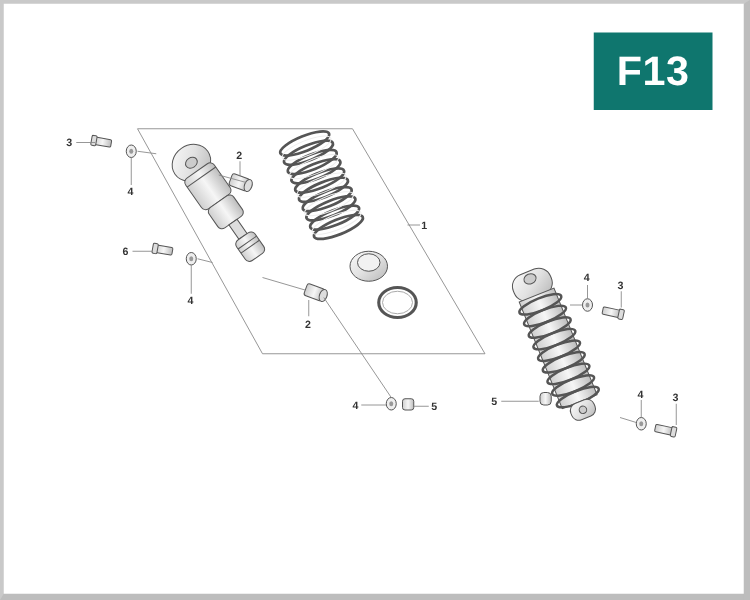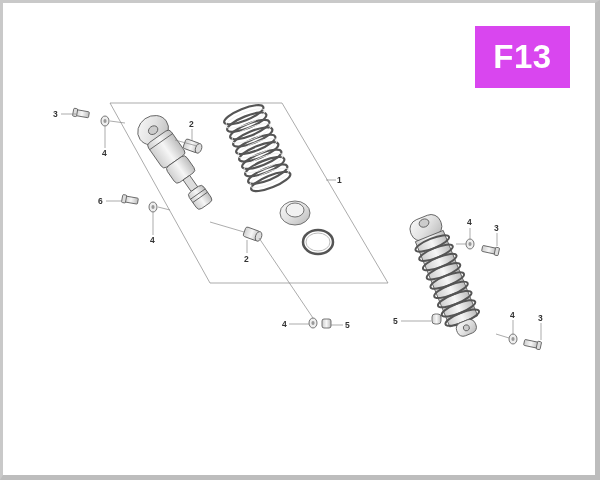--- a/index.html
+++ b/index.html
@@ -6,21 +6,21 @@
   body { width: 600px; height: 480px; overflow: hidden; font-family: "Liberation Sans", sans-serif; }
   .frame {
     position: absolute; left: 0; top: 0; width: 600px; height: 480px;
     box-sizing: border-box;
     border-top: 3px solid #c9c9c9; border-left: 3px solid #c9c9c9;
     border-right: 5px solid #bdbdbd; border-bottom: 5px solid #bdbdbd;
     background: #fff;
   }
   .badge {
     position: absolute; left: 475px; top: 26px; width: 95px; height: 62px;
-    background: #d946ef; color: #fff; display: flex; align-items: center; justify-content: center;
+    background: #0f766e; color: #fff; display: flex; align-items: center; justify-content: center;
     font-family: "Liberation Sans", sans-serif; font-weight: bold; font-size: 33px;
     letter-spacing: 0.5px;
   }
   svg.diagram { position: absolute; left: 0; top: 0; }
   .lbl { font-family: "Liberation Sans", sans-serif; font-size: 8.5px; font-weight: bold; fill: #333; }
   .leader { stroke: #888; stroke-width: 0.7; fill: none; }
   .part { stroke: #555; stroke-width: 0.8; }
 </style>
 </head>
 <body>

